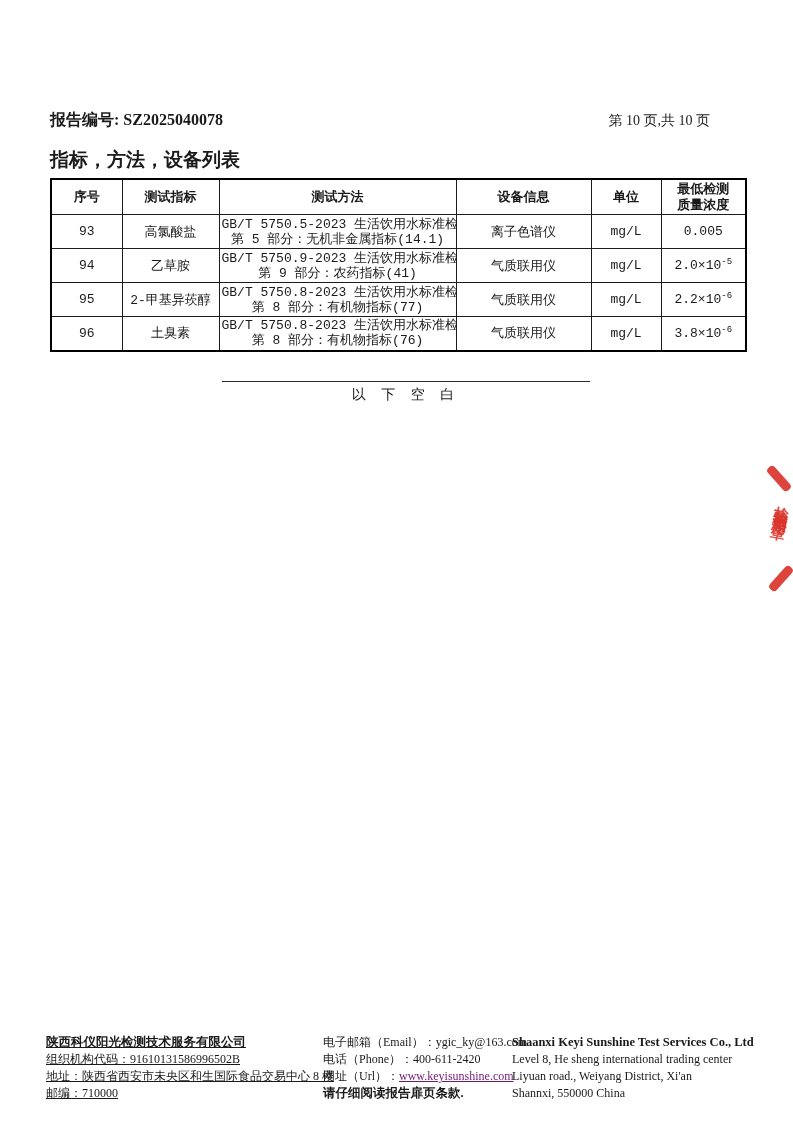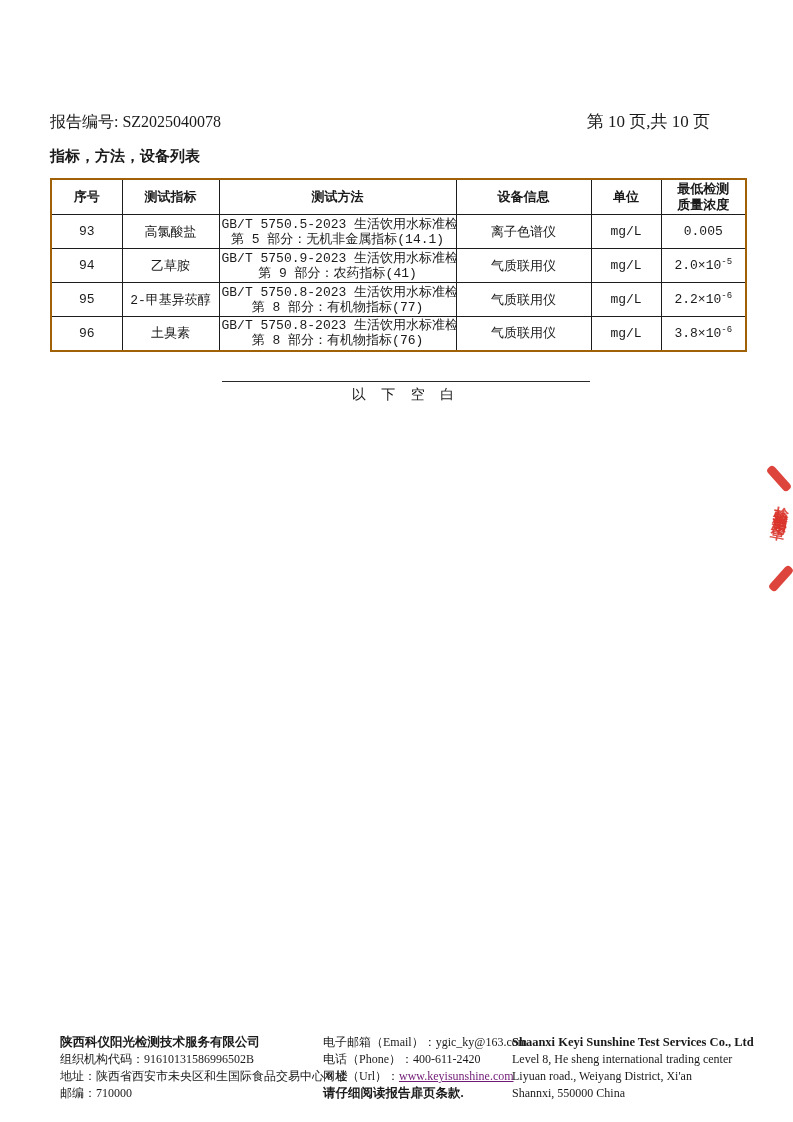--- a/index.html
+++ b/index.html
@@ -11,35 +11,35 @@
     font-family: "Liberation Serif", "DejaVu Serif", serif;
     overflow: hidden;
   }
   .doc-header {
     position: absolute;
     top: 110px; left: 50px; right: 83px;
     display: flex;
     justify-content: space-between;
     align-items: baseline;
   }
-  .report-no { font-size: 16px; font-weight: normal; }
-  .page-info { font-size: 17px; }
+  .report-no { font-size: 16px; font-weight: bold; }
+  .page-info { font-size: 14px; }
   .section-title {
     position: absolute;
     top: 147px; left: 50px;
-    font-size: 15px;
+    font-size: 19px;
     font-weight: bold;
   }
   table.spec-table {
     position: absolute;
     top: 178px; left: 50px;
     width: 695px;
     border-collapse: collapse;
     table-layout: fixed;
-    border: 2px solid #a16207;
+    border: 2px solid #000000;
   }
   table.spec-table th, table.spec-table td {
     border: 1px solid #1c1c1c;
     text-align: center;
     vertical-align: middle;
     font-size: 13px;
     padding: 1px 2px;
     overflow: hidden;
   }
   table.spec-table th { font-weight: bold; height: 35px; line-height: 16px; }
@@ -58,21 +58,21 @@
     font-size: 14px;
     letter-spacing: 6px;
   }
   .doc-footer {
     position: absolute;
     top: 1034px; left: 0; right: 0;
     font-size: 12px;
     line-height: 17px;
   }
   .footer-col { position: absolute; top: 0; white-space: nowrap; }
-  .footer-col.left { left: 60px; }
+  .footer-col.left { left: 46px; text-decoration: underline; }
   .footer-col.mid { left: 323px; }
   .footer-col.right { left: 512px; }
   .bold-line { font-weight: bold; font-size: 12.5px; }
   a.site-link { color: #701a75; text-decoration: underline; cursor: pointer; }
   .stamp-clip {
     position: absolute;
     top: 452px; right: 0; width: 42px; height: 165px;
     overflow: hidden;
     pointer-events: none;
   }

